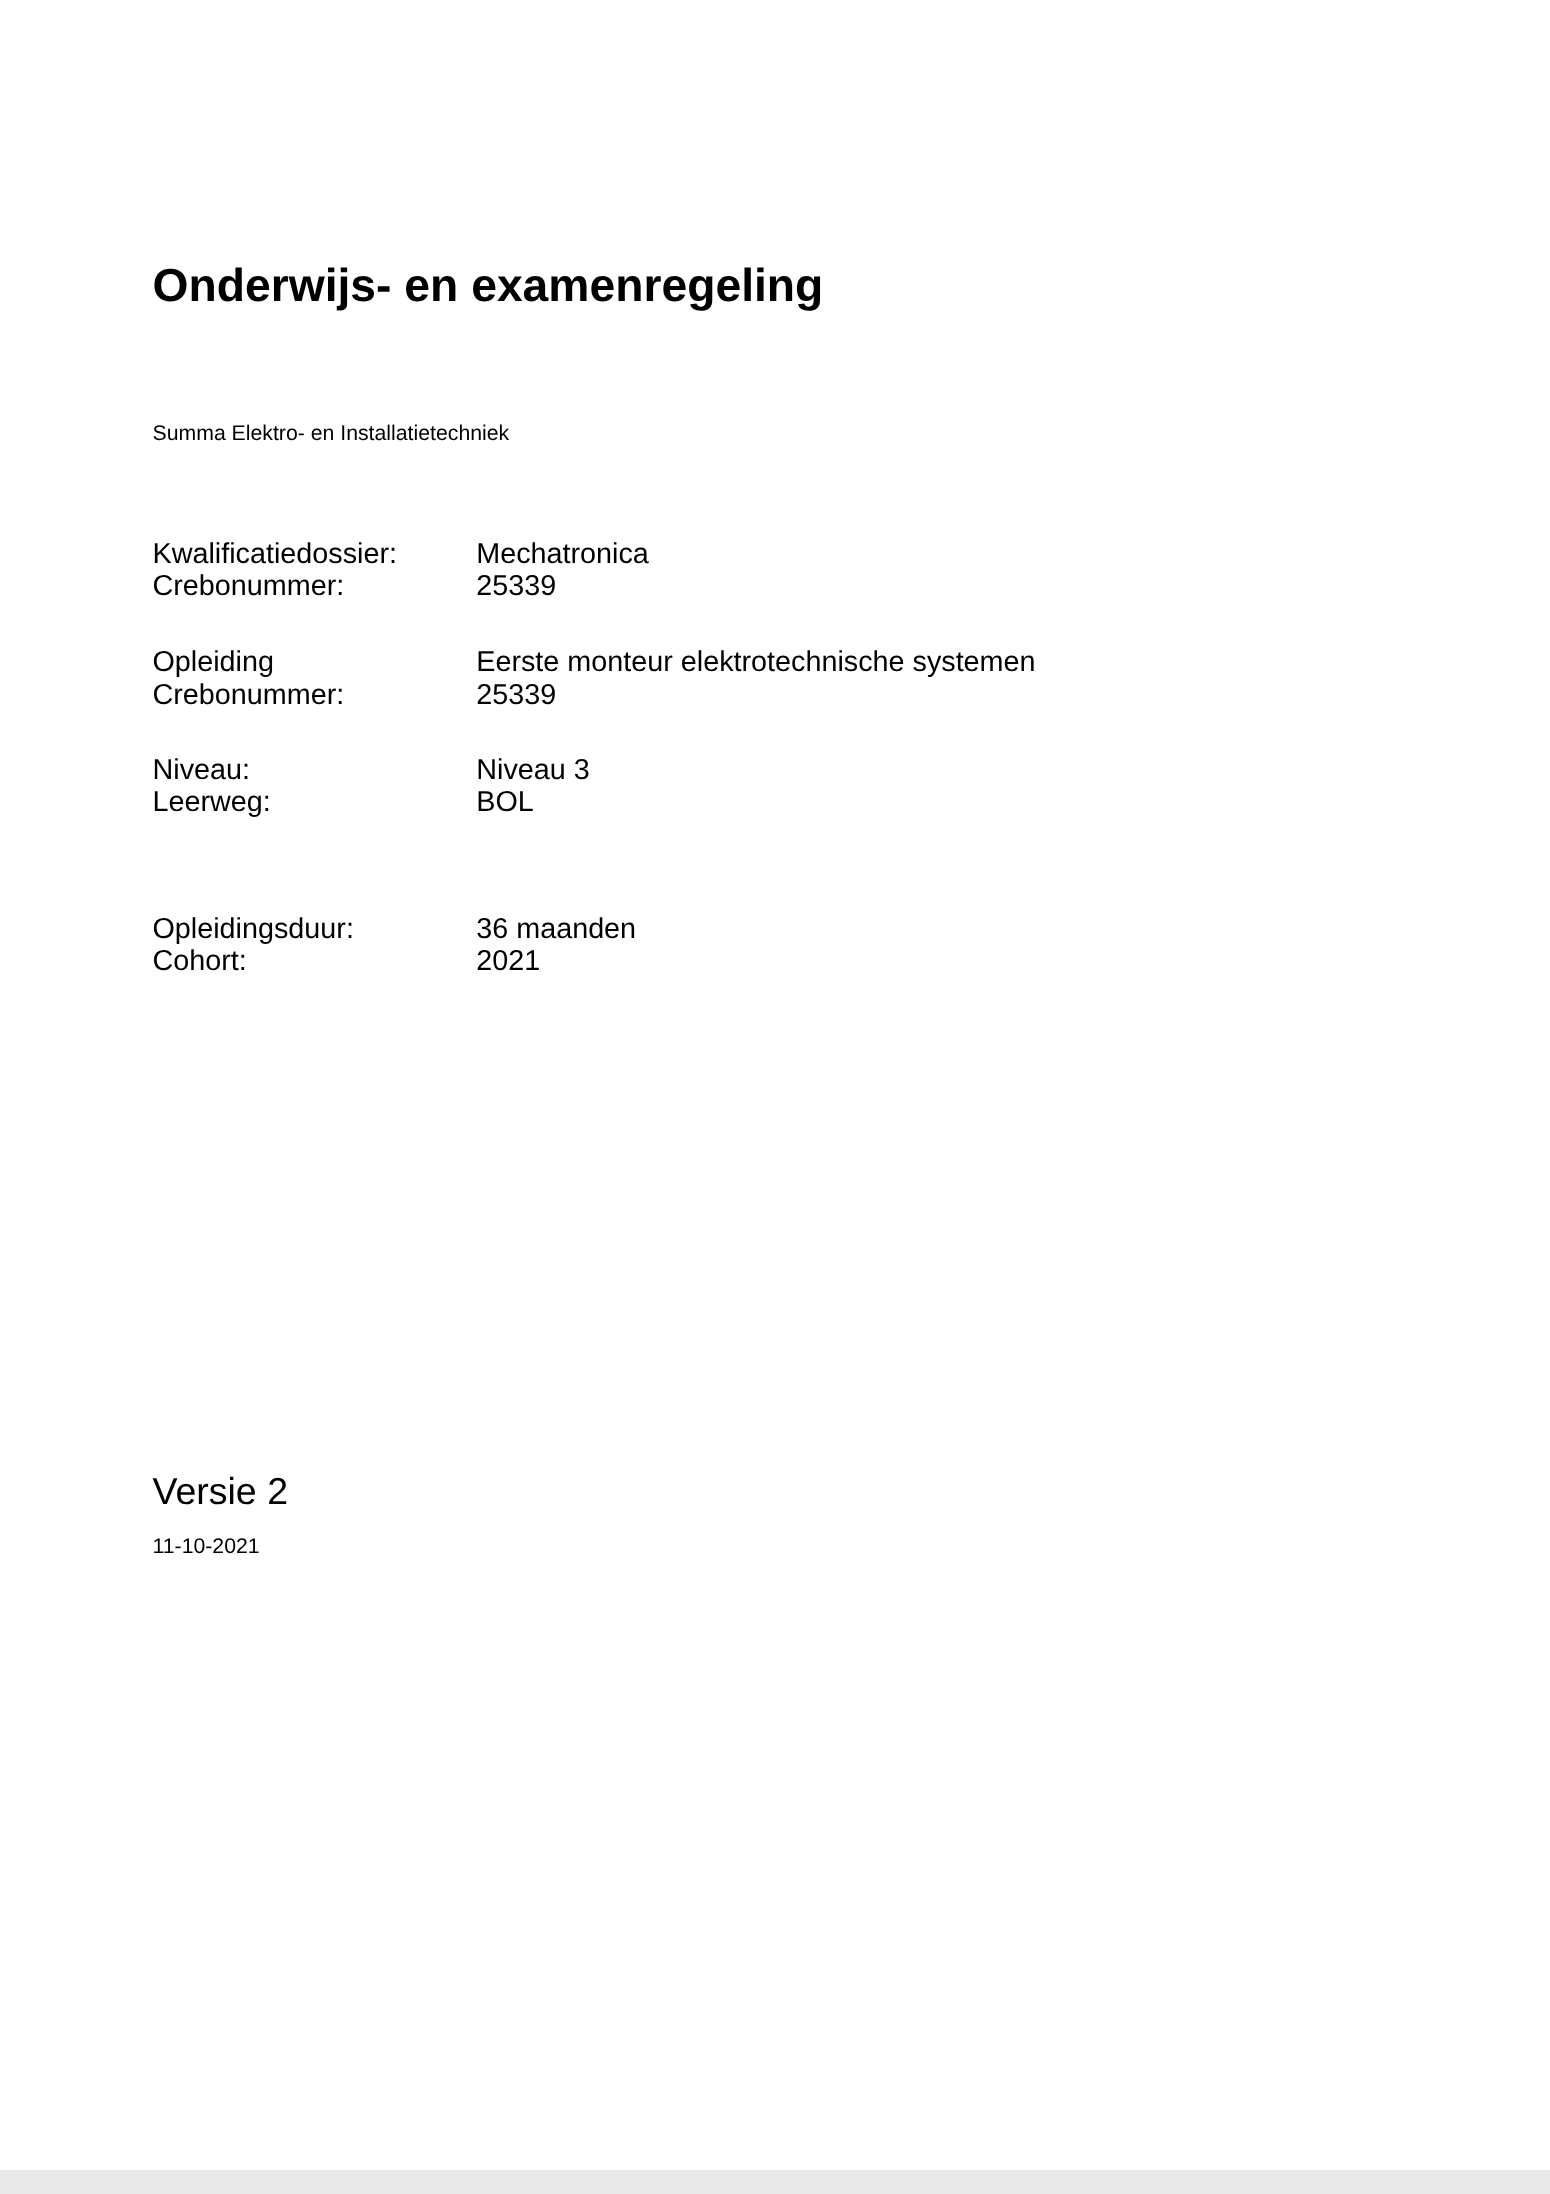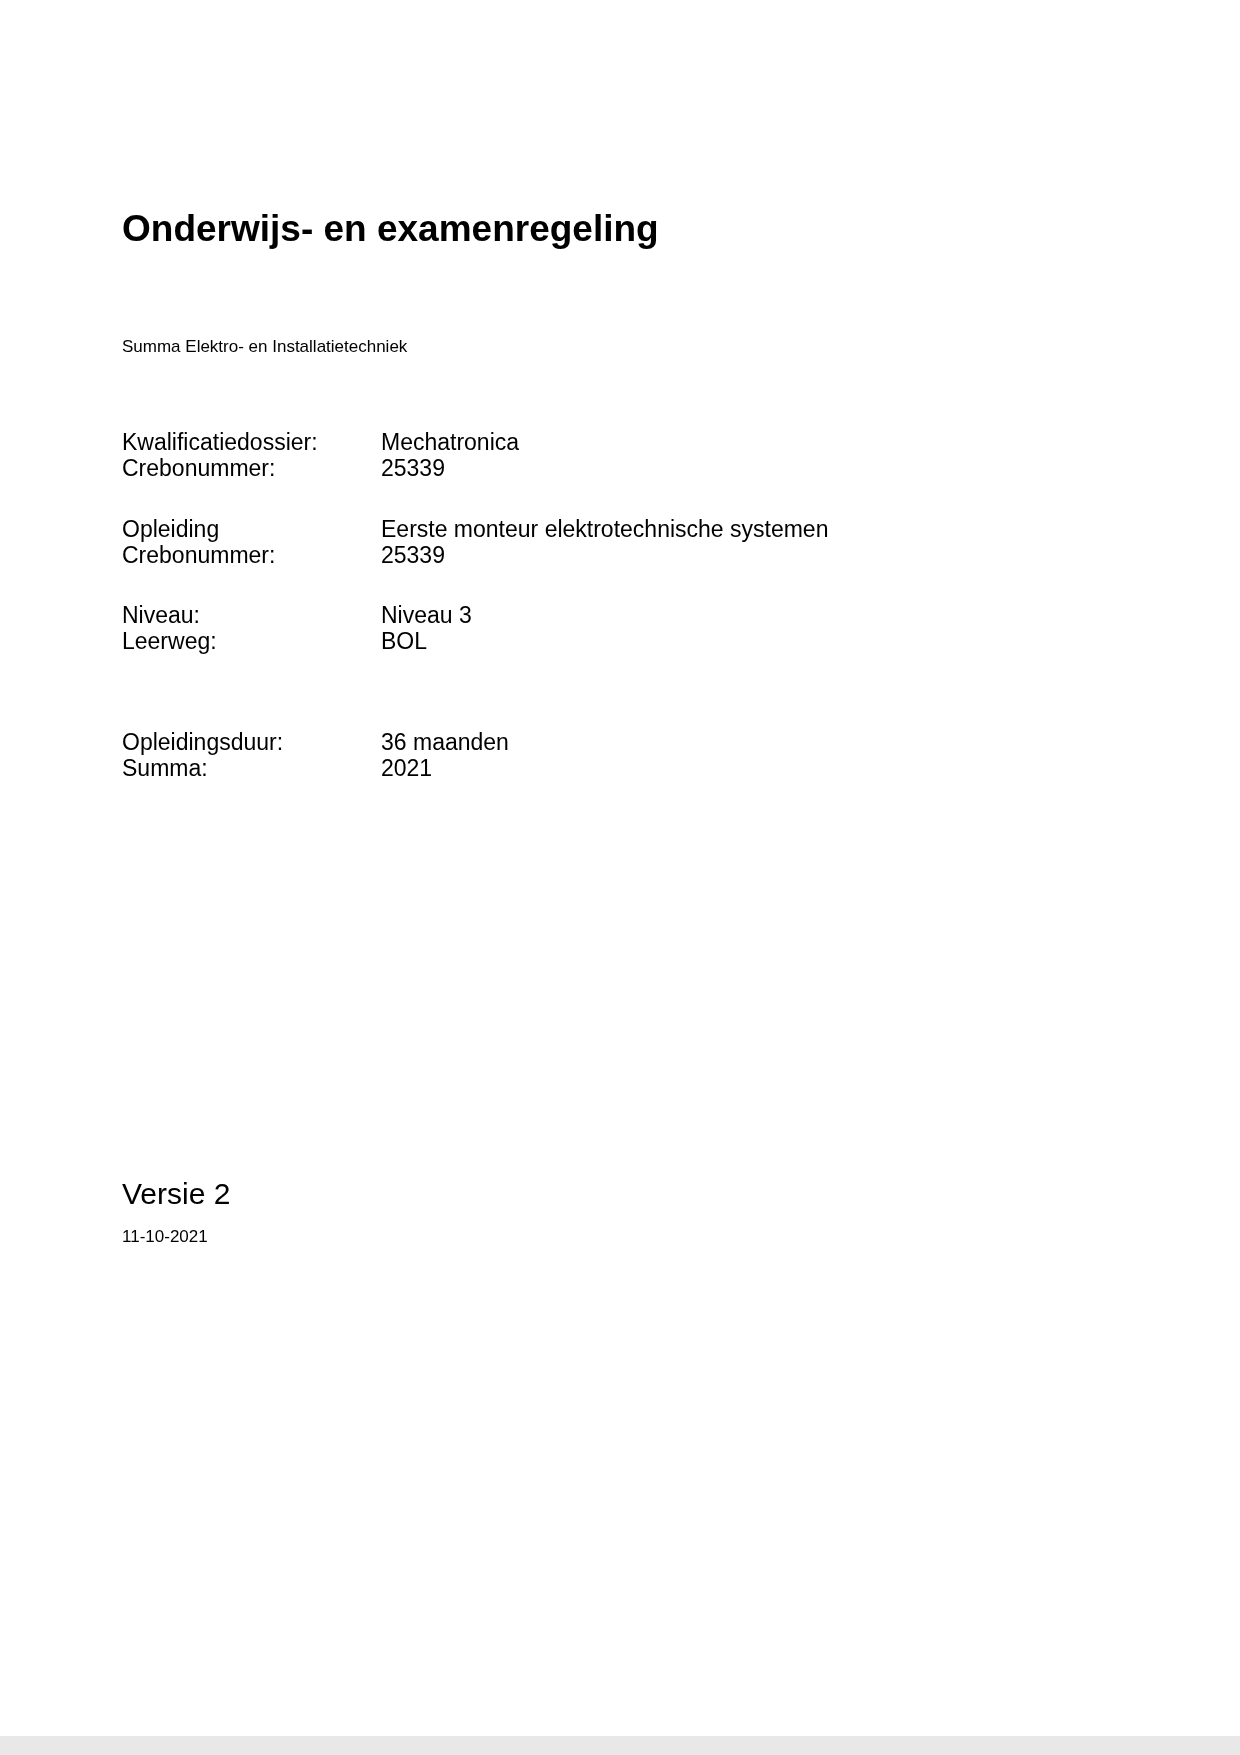--- a/index.html
+++ b/index.html
@@ -109,21 +109,21 @@
       <span class="field-value">BOL</span>
     </div>
   </div>
 
   <div class="field-group g3">
     <div class="field-row">
       <span class="field-label">Opleidingsduur:</span>
       <span class="field-value">36 maanden</span>
     </div>
     <div class="field-row">
-      <span class="field-label">Summa:</span>
+      <span class="field-label">Cohort:</span>
       <span class="field-value">2021</span>
     </div>
   </div>
 
   <div class="doc-version">Versie 2</div>
 
   <div class="doc-date">11-10-2021</div>
 
 </div>
 

